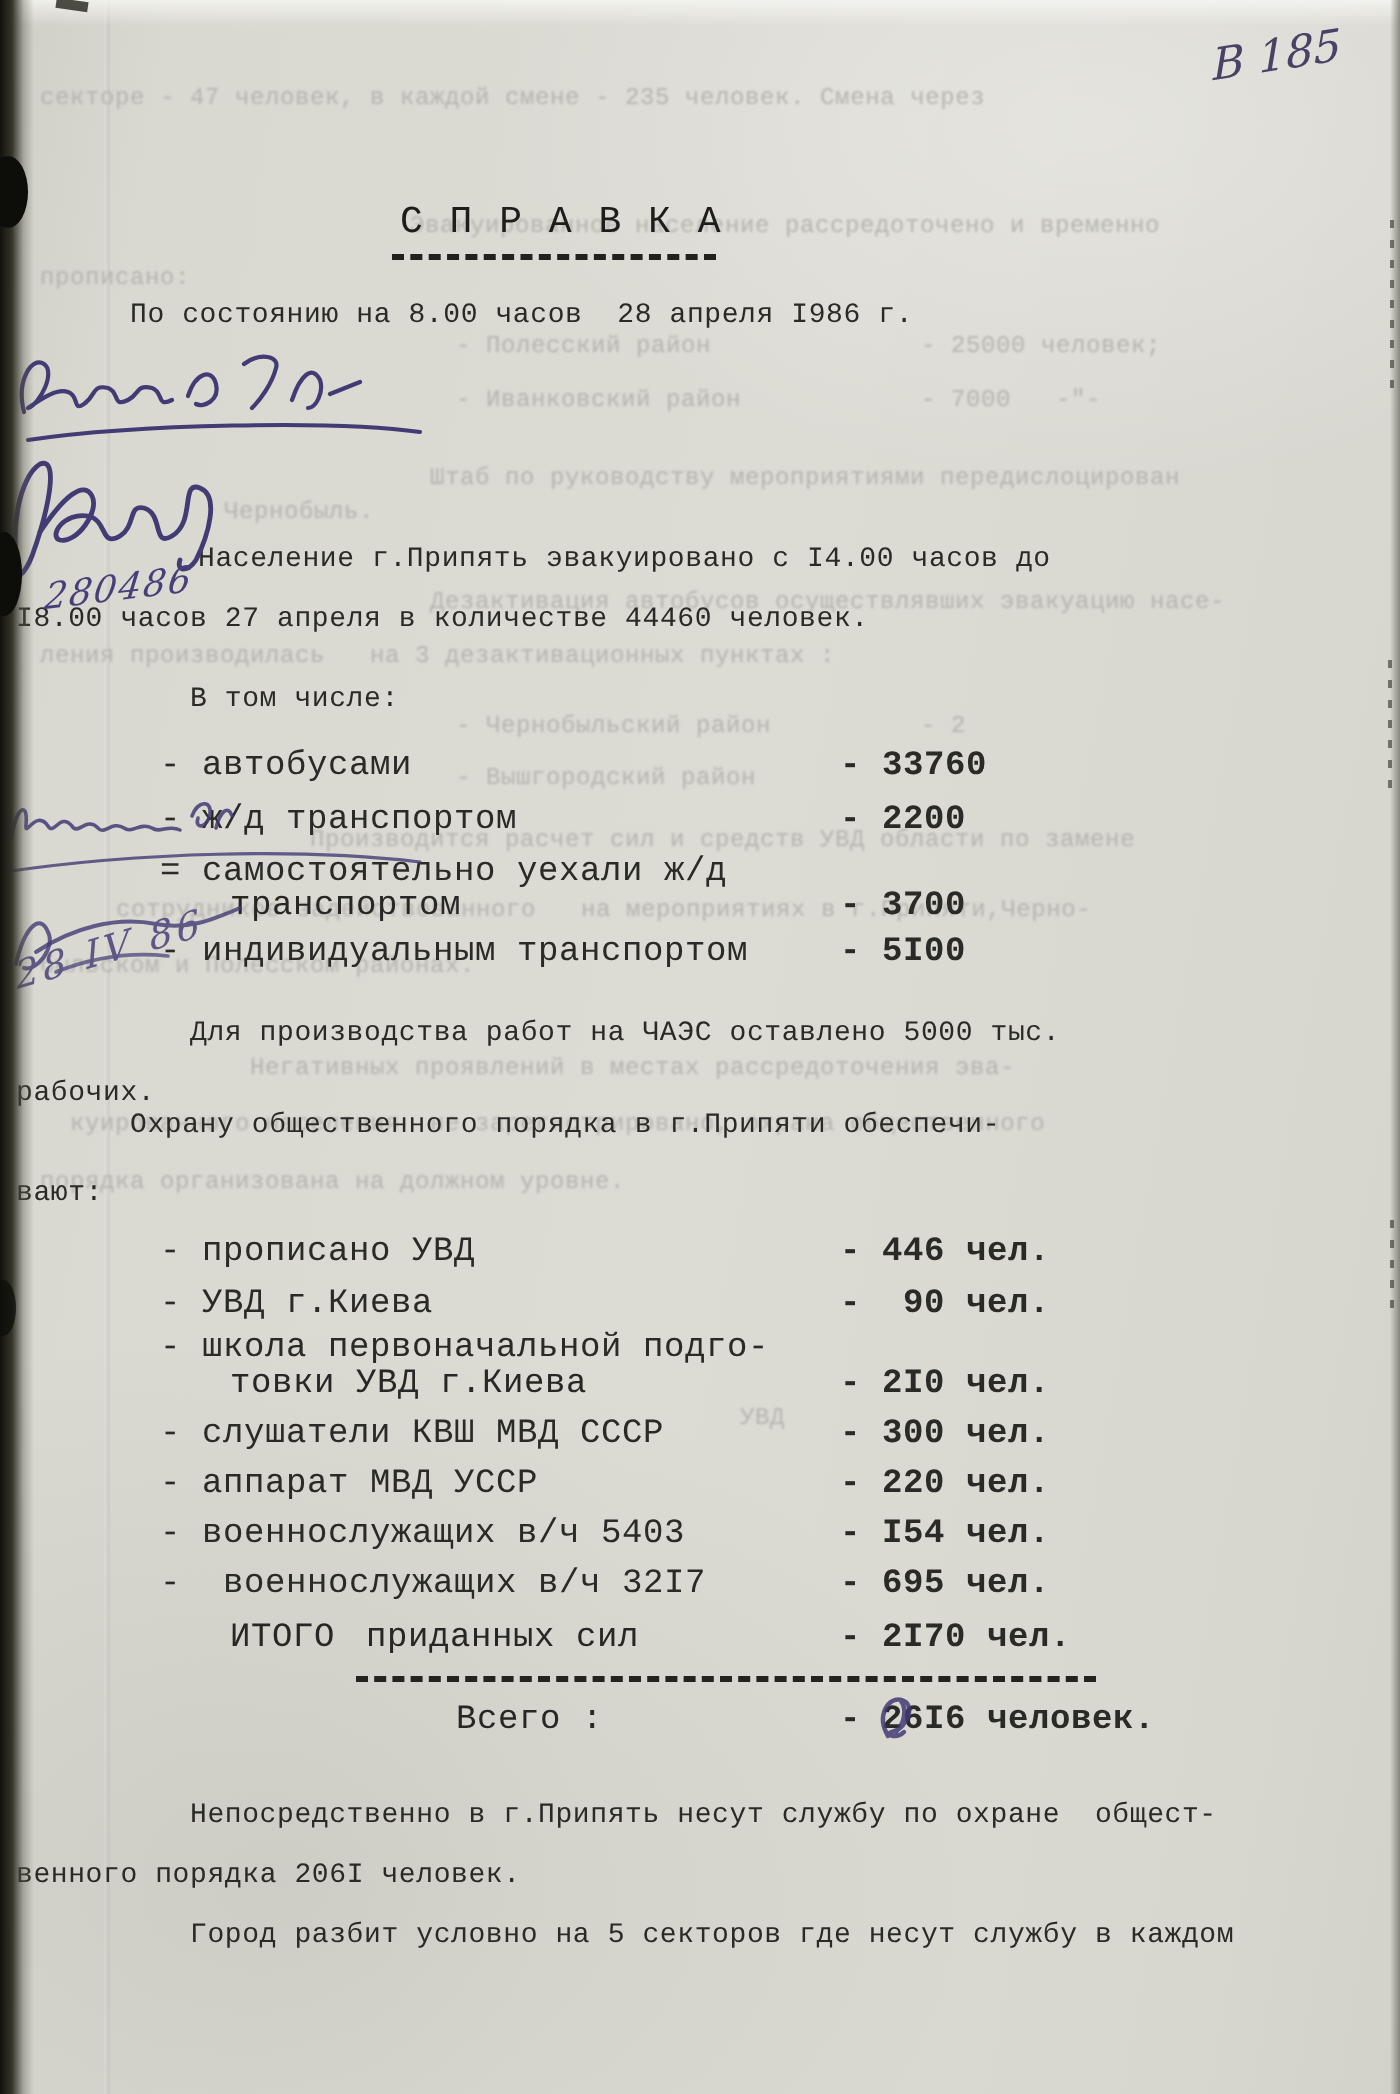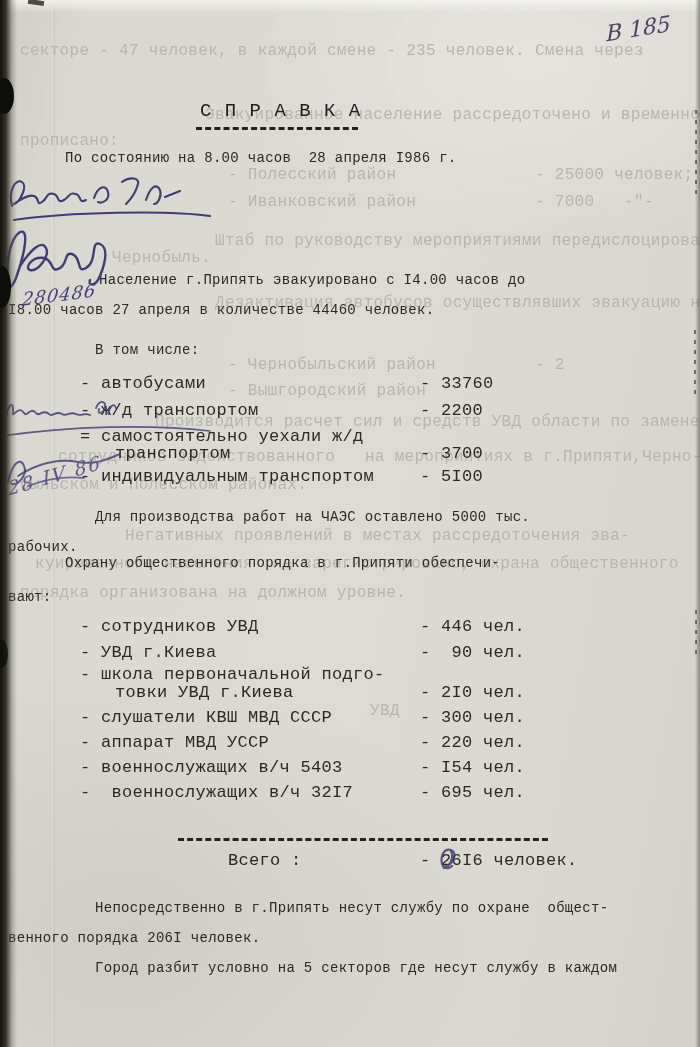--- a/index.html
+++ b/index.html
@@ -16,27 +16,27 @@
   .edge-left{position:absolute;left:0;top:0;width:17px;height:100%;z-index:7;
     background:linear-gradient(to right,#12120d 0%,#34342b 35%,rgba(90,90,76,.35) 70%,transparent 100%);}
   .edge-blob{position:absolute;border-radius:50%;background:#0d0d09;z-index:8;}
   .edge-right{position:absolute;right:0;top:0;width:5px;height:100%;z-index:7;
     background:linear-gradient(to left,rgba(70,70,58,.55),transparent);}
   .speck{position:absolute;width:2px;z-index:8;opacity:.65;
     background:repeating-linear-gradient(to bottom,#3a3a30 0 4px,transparent 4px 10px);}
   .corner-mark{position:absolute;left:28px;top:0;width:16px;height:5px;background:#23231c;
     transform:rotate(8deg);z-index:8;opacity:.8;}
 
-  .ghost{position:absolute;font-size:16px;color:#b6b5af;letter-spacing:.3px;
+  .ghost{position:absolute;font-size:12px;color:#b6b5af;letter-spacing:.3px;
     white-space:pre;filter:blur(.45px);z-index:2;text-align:center;}
   .typed{position:absolute;font-size:14px;letter-spacing:.3px;white-space:pre;z-index:3;color:#29292661;}
   .typed,.row .lbl,.row .val{color:#2a2a27;}
   .row{position:absolute;left:0;width:100%;height:22px;z-index:3;}
   .row span{position:absolute;font-size:17px;letter-spacing:.3px;white-space:pre;}
-  .lbl{left:80px;} .lbl2{left:115px;} .val{left:420px;}
+  .lbl{left:80px;} .lbl2{left:115px;} .val{left:420px;font-weight:bold;}
   .title{position:absolute;left:200px;top:100px;font-size:19px;font-weight:normal;
     letter-spacing:1px;color:#1d1d1b;z-index:3;white-space:pre;}
   .title-underline{position:absolute;left:196px;top:127px;width:162px;height:0;
     border-top:3px dashed #21211e;z-index:3;}
   .itogo-underline{position:absolute;left:178px;top:838px;width:370px;height:0;
     border-top:3px dashed #24241f;z-index:3;}
   .ink{position:absolute;font-family:"DejaVu Serif",serif;font-style:italic;z-index:5;}
   .svg-ink{position:absolute;z-index:5;}
   .svg-ink path{fill:none;stroke:#423b74;stroke-linecap:round;stroke-linejoin:round;}
 </style>
@@ -49,20 +49,21 @@
   <div class="crease"></div>
 
   <div class="ghost" style="left:20px;top:42px">секторе - 47 человек, в каждой смене - 235 человек. Смена через</div>
   <div class="ghost" style="left:205px;top:106px">Эвакуированное население рассредоточено и временно</div>
   <div class="ghost" style="left:20px;top:132px">прописано:</div>
   <div class="ghost" style="left:228px;top:166px">- Полесский район              - 25000 человек;</div>
   <div class="ghost" style="left:228px;top:193px">- Иванковский район            - 7000   -"-</div>
   <div class="ghost" style="left:215px;top:232px">Штаб по руководству мероприятиями передислоцирован</div>
   <div class="ghost" style="left:112px;top:249px">Чернобыль.</div>
   <div class="ghost" style="left:215px;top:294px">Дезактивация автобусов осуществлявших эвакуацию насе-</div>
+  <div class="ghost" style="left:20px;top:321px">ления производилась   на 3 дезактивационных пунктах :</div>
   <div class="ghost" style="left:228px;top:356px">- Чернобыльский район          - 2</div>
   <div class="ghost" style="left:228px;top:382px">- Вышгородский район</div>
   <div class="ghost" style="left:155px;top:413px">Производится расчет сил и средств УВД области по замене</div>
   <div class="ghost" style="left:58px;top:448px">сотрудников задействованного   на мероприятиях в г.Припяти,Черно-</div>
   <div class="ghost" style="left:20px;top:476px">быльском и Полесском районах.</div>
   <div class="ghost" style="left:125px;top:527px">Негативных проявлений в местах рассредоточения эва-</div>
   <div class="ghost" style="left:35px;top:555px">куированного населения  не зарегистрировано, охрана общественного</div>
   <div class="ghost" style="left:20px;top:584px">порядка организована на должном уровне.</div>
   <div class="ghost" style="left:370px;top:702px">УВД</div>
 
@@ -95,21 +96,21 @@
     <span class="lbl">- индивидуальным транспортом</span>
     <span class="val">- 5I00</span>
   </div>
 
   <div class="typed" style="left:95px;top:509px">Для производства работ на ЧАЭС оставлено 5000 тыс.</div>
   <div class="typed" style="left:8px;top:539px">рабочих.</div>
   <div class="typed" style="left:65px;top:555px">Охрану общественного порядка в г.Припяти обеспечи-</div>
   <div class="typed" style="left:8px;top:589px">вают:</div>
 
   <div class="row" style="top:617px">
-    <span class="lbl">- сотрудников УВД</span>
+    <span class="lbl">- прописано УВД</span>
     <span class="val">- 446 чел.</span>
   </div>
   <div class="row" style="top:643px">
     <span class="lbl">- УВД г.Киева</span>
     <span class="val">-  90 чел.</span>
   </div>
   <div class="row" style="top:665px">
     <span class="lbl">- школа первоначальной подго-</span>
   </div>
   <div class="row" style="top:683px">
@@ -126,20 +127,25 @@
   </div>
   <div class="row" style="top:758px">
     <span class="lbl">- военнослужащих в/ч 5403</span>
     <span class="val">- I54 чел.</span>
   </div>
   <div class="row" style="top:783px">
     <span class="lbl">-  военнослужащих в/ч 32I7</span>
     <span class="val">- 695 чел.</span>
   </div>
 
+  <div class="row" style="top:810px">
+    <span style="left:115px">ИТОГО</span>
+    <span style="left:183px">приданных сил</span>
+    <span class="val">- 2I70 чел.</span>
+  </div>
   <div class="itogo-underline"></div>
   <div class="row" style="top:851px">
     <span style="left:228px">Всего :</span>
     <span class="val">- 26I6 человек.</span>
   </div>
 
   <div class="typed" style="left:95px;top:900px">Непосредственно в г.Припять несут службу по охране  общест-</div>
   <div class="typed" style="left:8px;top:930px">венного порядка 206I человек.</div>
   <div class="typed" style="left:95px;top:960px">Город разбит условно на 5 секторов где несут службу в каждом</div>
 

